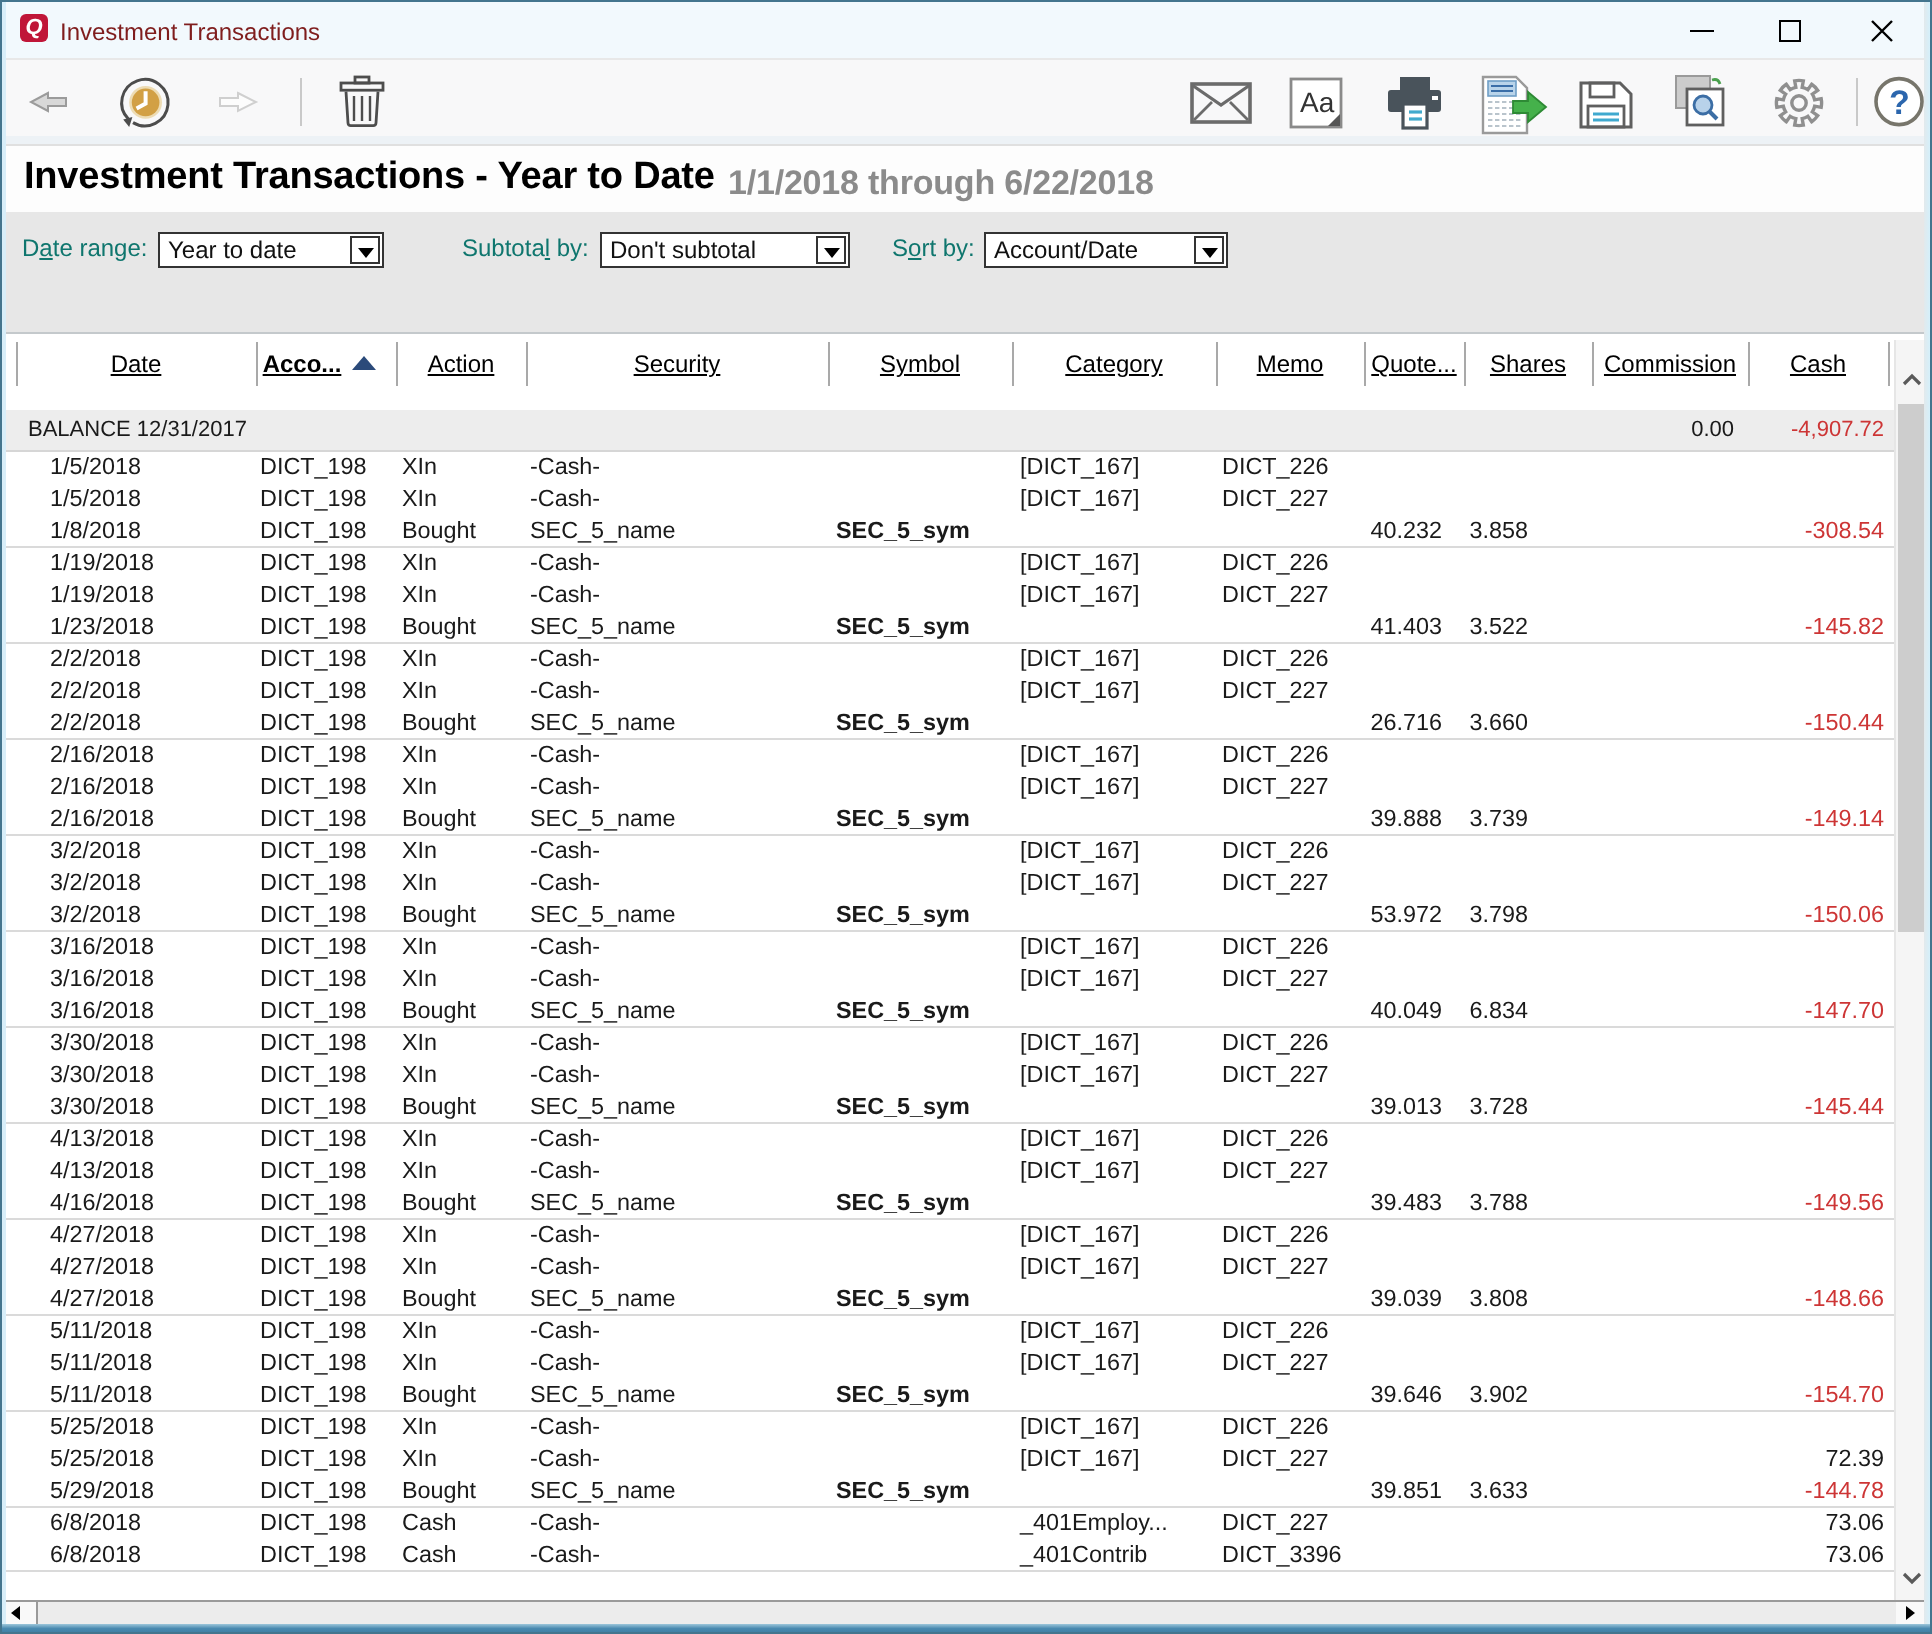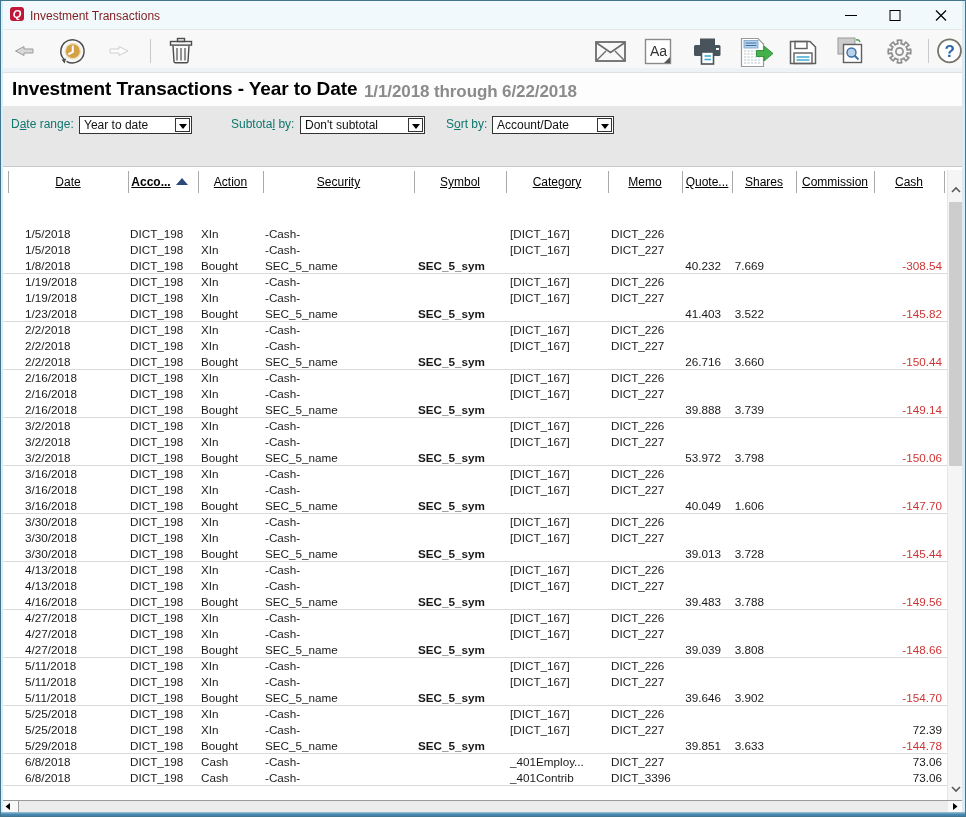--- a/index.html
+++ b/index.html
@@ -193,20 +193,25 @@
   <div class="hcell" style="left:261px;width:151px">Security</div>
   <div class="hcell" style="left:412px;width:92px">Symbol</div>
   <div class="hcell" style="left:504px;width:102px">Category</div>
   <div class="hcell" style="left:606px;width:74px">Memo</div>
   <div class="hcell" style="left:680px;width:50px">Quote...</div>
   <div class="hcell" style="left:730px;width:64px">Shares</div>
   <div class="hcell" style="left:794px;width:78px">Commission</div>
   <div class="hcell" style="left:872px;width:70px">Cash</div>
 </div>
 <div id="data">
+  <div id="balrow">
+    <span class="c" style="left:12px;top:4px">BALANCE 12/31/2017</span>
+    <span class="c co" style="top:4px">0.00</span>
+    <span class="c cz red" style="top:4px">-4,907.72</span>
+  </div>
   <div id="rows">
     <div class="row">
         <span class="c cd">1/5/2018</span>
         <span class="c ca">DICT_198</span>
         <span class="c cn">XIn</span>
         <span class="c cs">-Cash-</span>
         <span class="c cc">[DICT_167]</span>
         <span class="c cm">DICT_226</span>
       </div>
     <div class="row">
@@ -217,21 +222,21 @@
         <span class="c cc">[DICT_167]</span>
         <span class="c cm">DICT_227</span>
       </div>
     <div class="row sep">
         <span class="c cd">1/8/2018</span>
         <span class="c ca">DICT_198</span>
         <span class="c cn">Bought</span>
         <span class="c cs">SEC_5_name</span>
         <span class="c cy">SEC_5_sym</span>
         <span class="c cq">40.232</span>
-        <span class="c ch">7.669</span>
+        <span class="c ch">3.858</span>
         <span class="c cz red">-308.54</span>
       </div>
     <div class="row">
         <span class="c cd">1/19/2018</span>
         <span class="c ca">DICT_198</span>
         <span class="c cn">XIn</span>
         <span class="c cs">-Cash-</span>
         <span class="c cc">[DICT_167]</span>
         <span class="c cm">DICT_226</span>
       </div>
@@ -347,21 +352,21 @@
         <span class="c cc">[DICT_167]</span>
         <span class="c cm">DICT_227</span>
       </div>
     <div class="row sep">
         <span class="c cd">3/16/2018</span>
         <span class="c ca">DICT_198</span>
         <span class="c cn">Bought</span>
         <span class="c cs">SEC_5_name</span>
         <span class="c cy">SEC_5_sym</span>
         <span class="c cq">40.049</span>
-        <span class="c ch">1.606</span>
+        <span class="c ch">6.834</span>
         <span class="c cz red">-147.70</span>
       </div>
     <div class="row">
         <span class="c cd">3/30/2018</span>
         <span class="c ca">DICT_198</span>
         <span class="c cn">XIn</span>
         <span class="c cs">-Cash-</span>
         <span class="c cc">[DICT_167]</span>
         <span class="c cm">DICT_226</span>
       </div>

